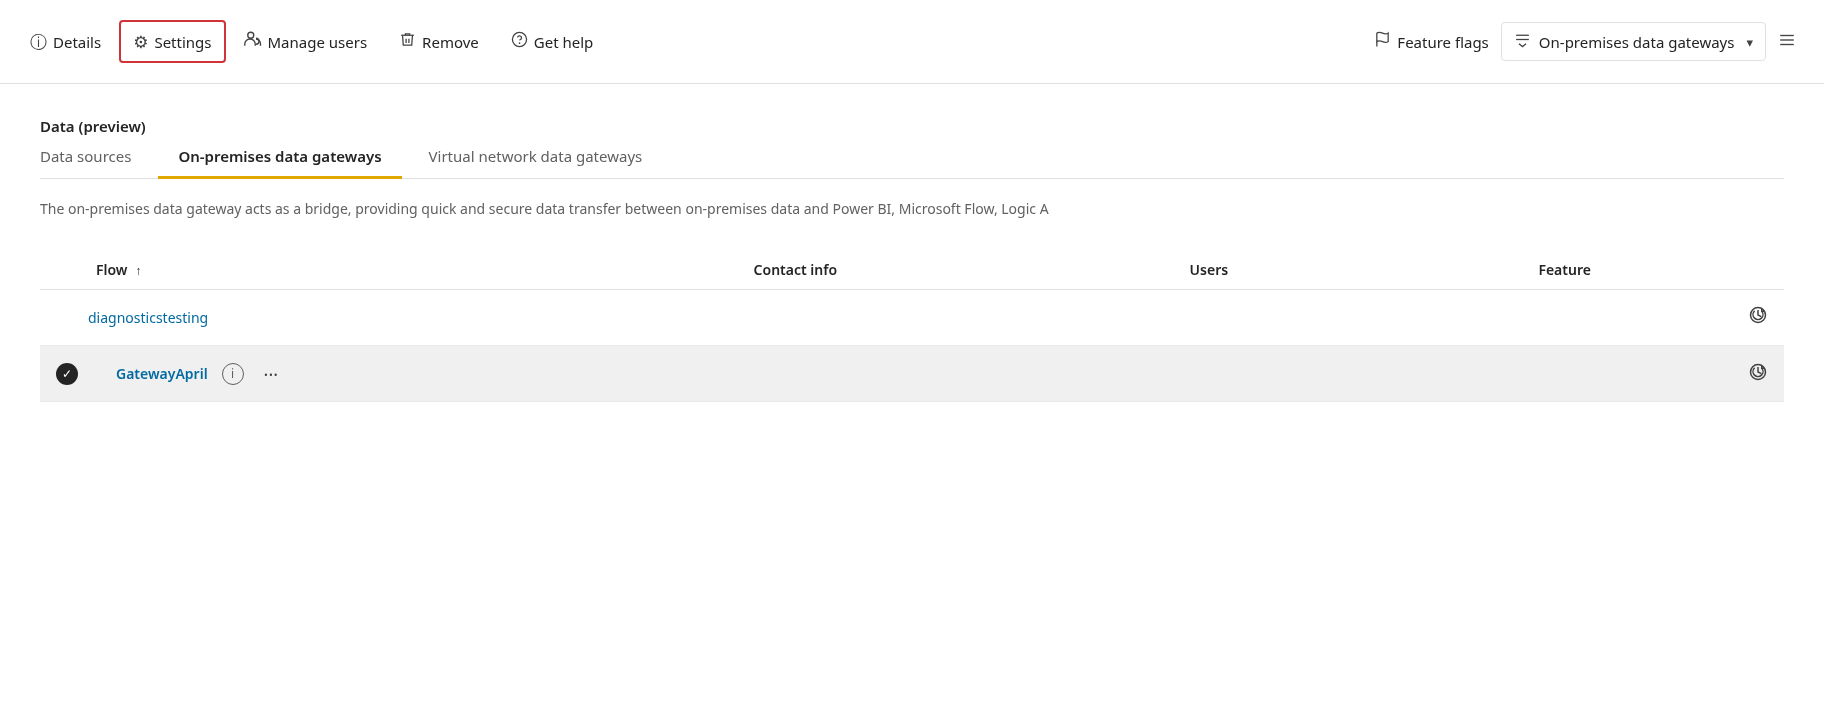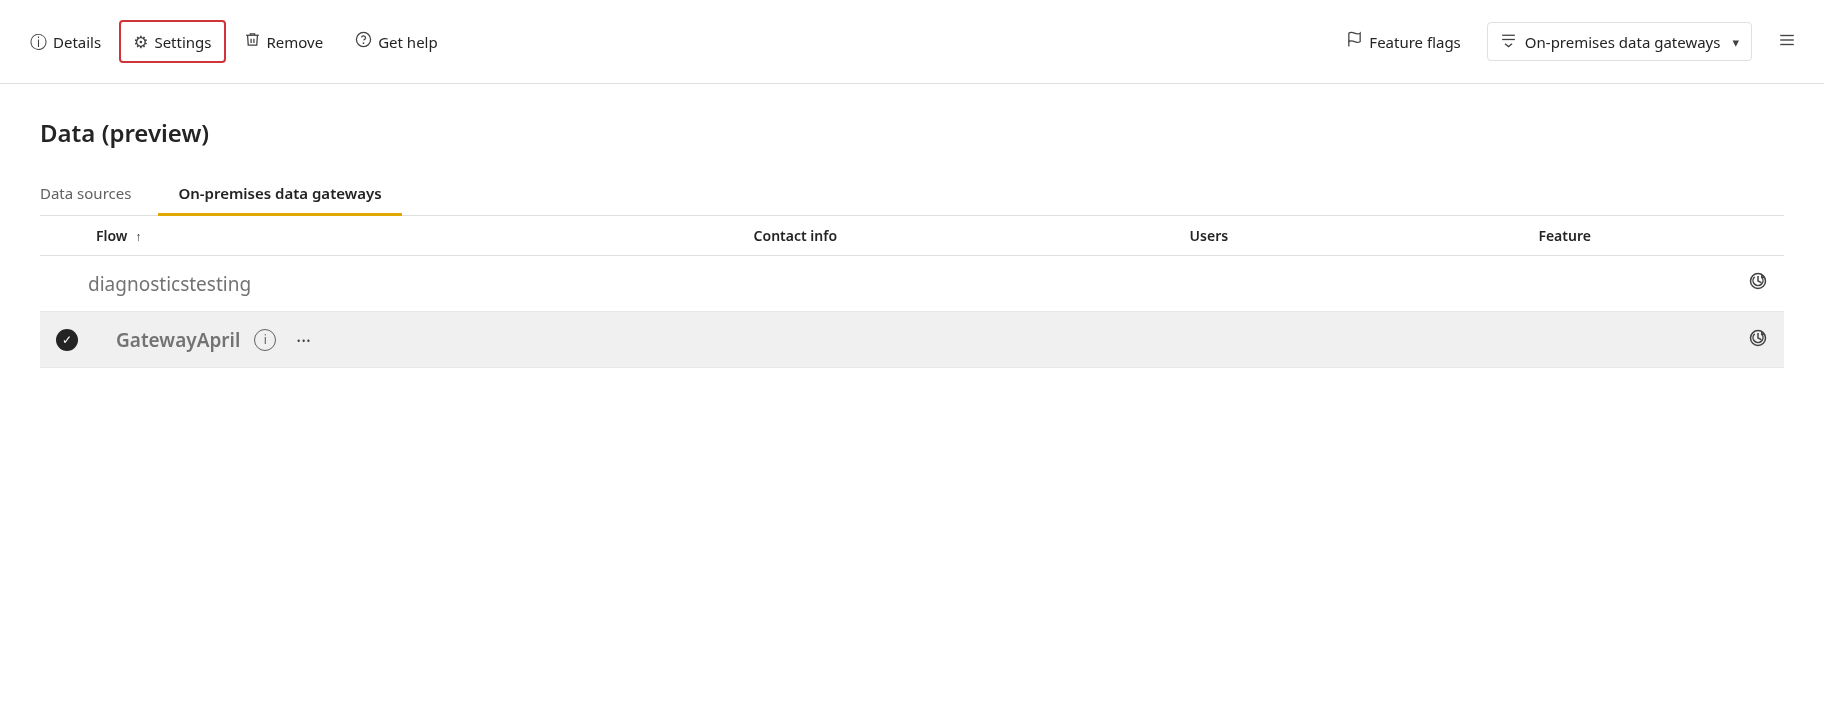--- a/index.html
+++ b/index.html
@@ -44,21 +44,21 @@
       border: 2px solid #d13438;
       border-radius: 4px;
     }
     .toolbar-item .icon {
       font-size: 17px;
       color: #424242;
     }
     .toolbar-right {
       display: flex;
       align-items: center;
-      gap: 14px;
+      gap: 0;
     }
     .toolbar-right-item {
       display: flex;
       align-items: center;
       gap: 6px;
       padding: 8px 12px;
       cursor: pointer;
       font-size: 15px;
       color: #242424;
       white-space: nowrap;
@@ -77,24 +77,23 @@
     .more-icon {
       font-size: 18px;
       color: #424242;
     }
 
     
     .main-content {
       padding: 32px 40px;
     }
     .page-title {
-      font-size: 24px;
+      font-size: 15px;
       font-weight: 600;
       color: #242424;
-      margin-bottom: 24px;
     }
 
     
     .tabs {
       display: flex;
       align-items: flex-end;
       gap: 7px;
       margin-bottom: 0;
       border-bottom: 1px solid #e0e0e0;
     }
@@ -181,22 +180,22 @@
       justify-content: center;
       color: #ffffff;
       font-size: 12px;
       flex-shrink: 0;
     }
     .check-circle-placeholder {
       width: 22px;
       flex-shrink: 0;
     }
     .row-name {
-      font-size: 19px;
-      color: #737373;
+      font-size: 14px;
+      color: #0369a1;
     }
     .row-name.bold {
       font-weight: 600;
       margin-left: 28px;
     }
     .info-icon-btn {
       display: inline-flex;
       align-items: center;
       justify-content: center;
       width: 22px;
@@ -232,20 +231,31 @@
     <div class="toolbar-item">
       <span class="icon">ⓘ</span>
       <span>Details</span>
     </div>
 
     <div class="toolbar-item active-settings">
       <span class="icon">⚙</span>
       <span>Settings</span>
     </div>
 
+    <div class="toolbar-item">
+      <span class="icon">
+        <svg width="18" height="18" viewBox="0 0 24 24" fill="none" stroke="#424242" stroke-width="1.8">
+          <circle cx="9" cy="7" r="4"></circle>
+          <path d="M1 21v-2a7 7 0 0 1 14 0v2"></path>
+          <path d="M16 11a4 4 0 0 1 0 8"></path>
+          <path d="M22 21v-2a7 7 0 0 0-6-6.9"></path>
+        </svg>
+      </span>
+      <span>Manage users</span>
+    </div>
 
     <div class="toolbar-item">
       <span class="icon">
         <svg width="17" height="17" viewBox="0 0 24 24" fill="none" stroke="#424242" stroke-width="1.8">
           <polyline points="3 6 5 6 21 6"></polyline>
           <path d="M19 6l-1 14H6L5 6"></path>
           <path d="M10 11v6M14 11v6"></path>
           <path d="M9 6V4h6v2"></path>
         </svg>
       </span>
@@ -304,22 +314,26 @@
 
   <h1 class="page-title">Data (preview)</h1>
 
   <div class="tabs">
     <div class="tab">
       <span>Data sources</span>
     </div>
     <div class="tab active" style="padding-left: 20px;">
       <span>On-premises data gateways</span>
     </div>
+    <div class="tab" style="padding-left: 20px;">
+      <span>Virtual network data gateways</span>
+    </div>
   </div>
 
+  <p class="description">The on-premises data gateway acts as a bridge, providing quick and secure data transfer between on-premises data and Power BI, Microsoft Flow, Logic A</p>
 
   <table class="data-table">
     <thead>
       <tr>
         <th class="col-name" style="padding-left: 56px;">
           <span>Flow</span>
           <span class="sort-arrow">↑</span>
         </th>
         <th class="col-contact">
           <span>Contact info</span>

